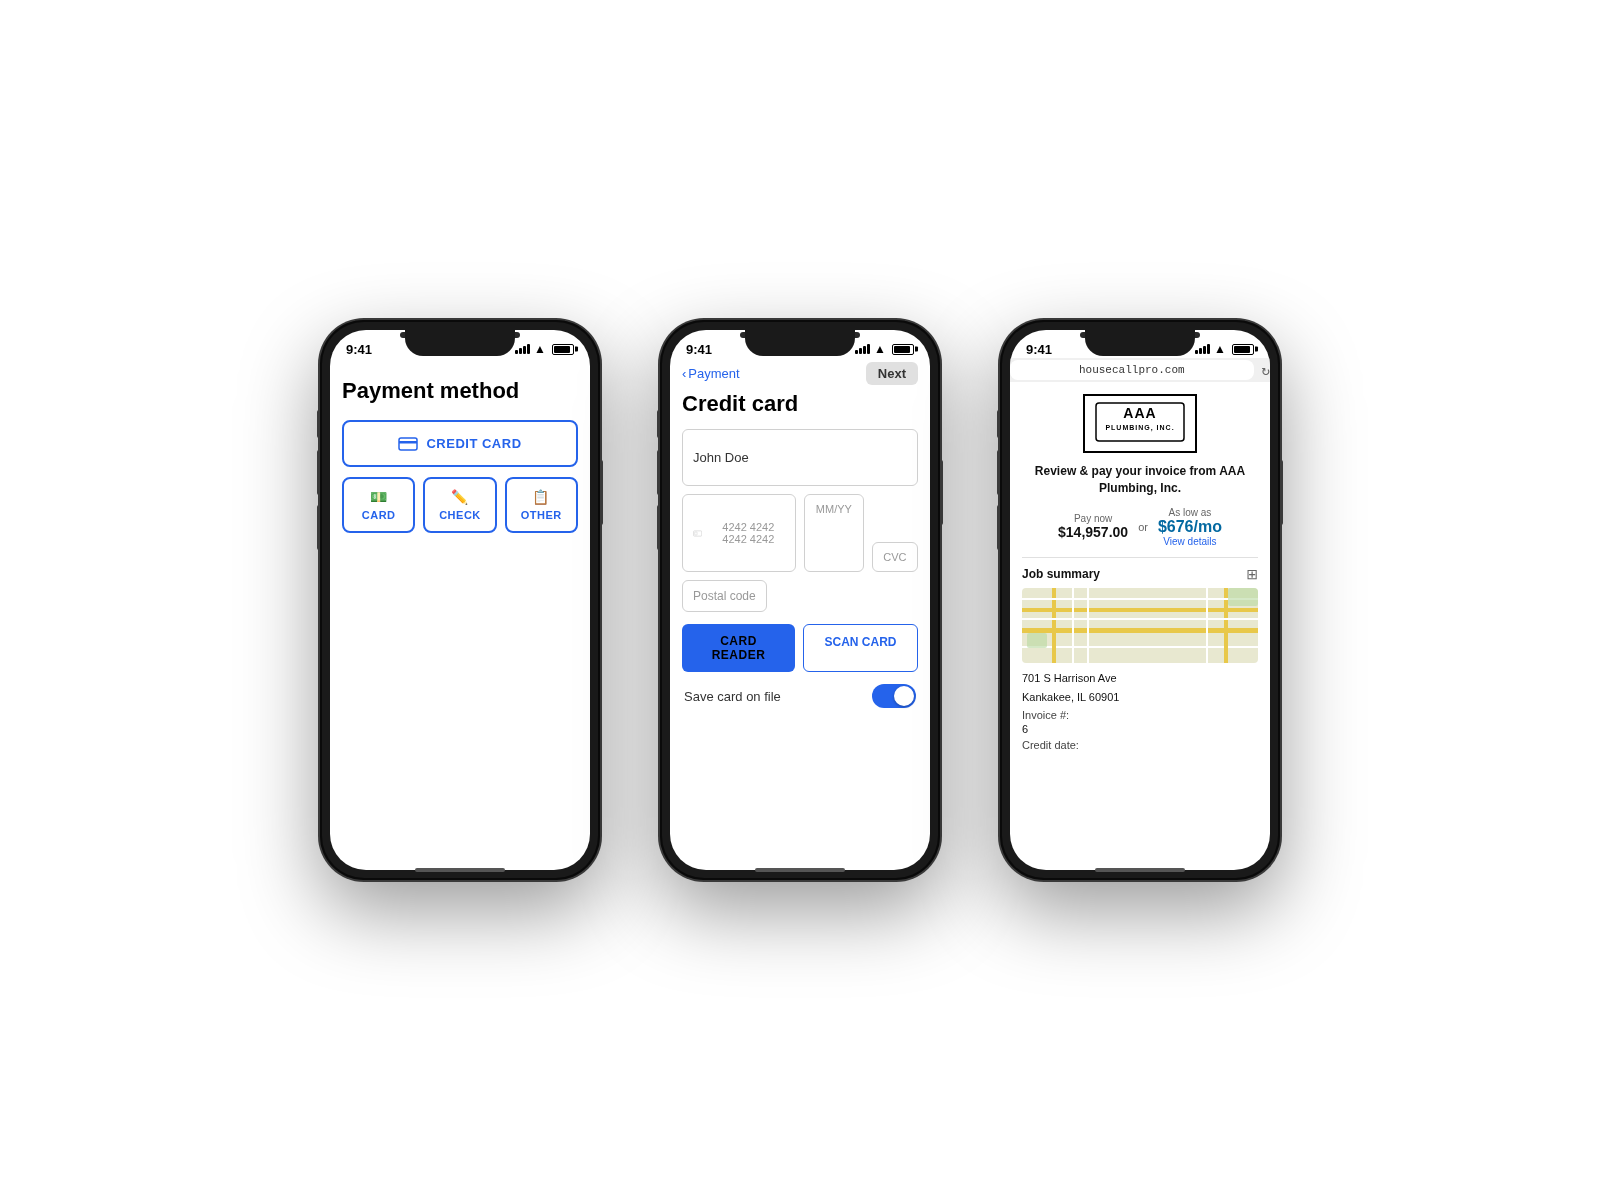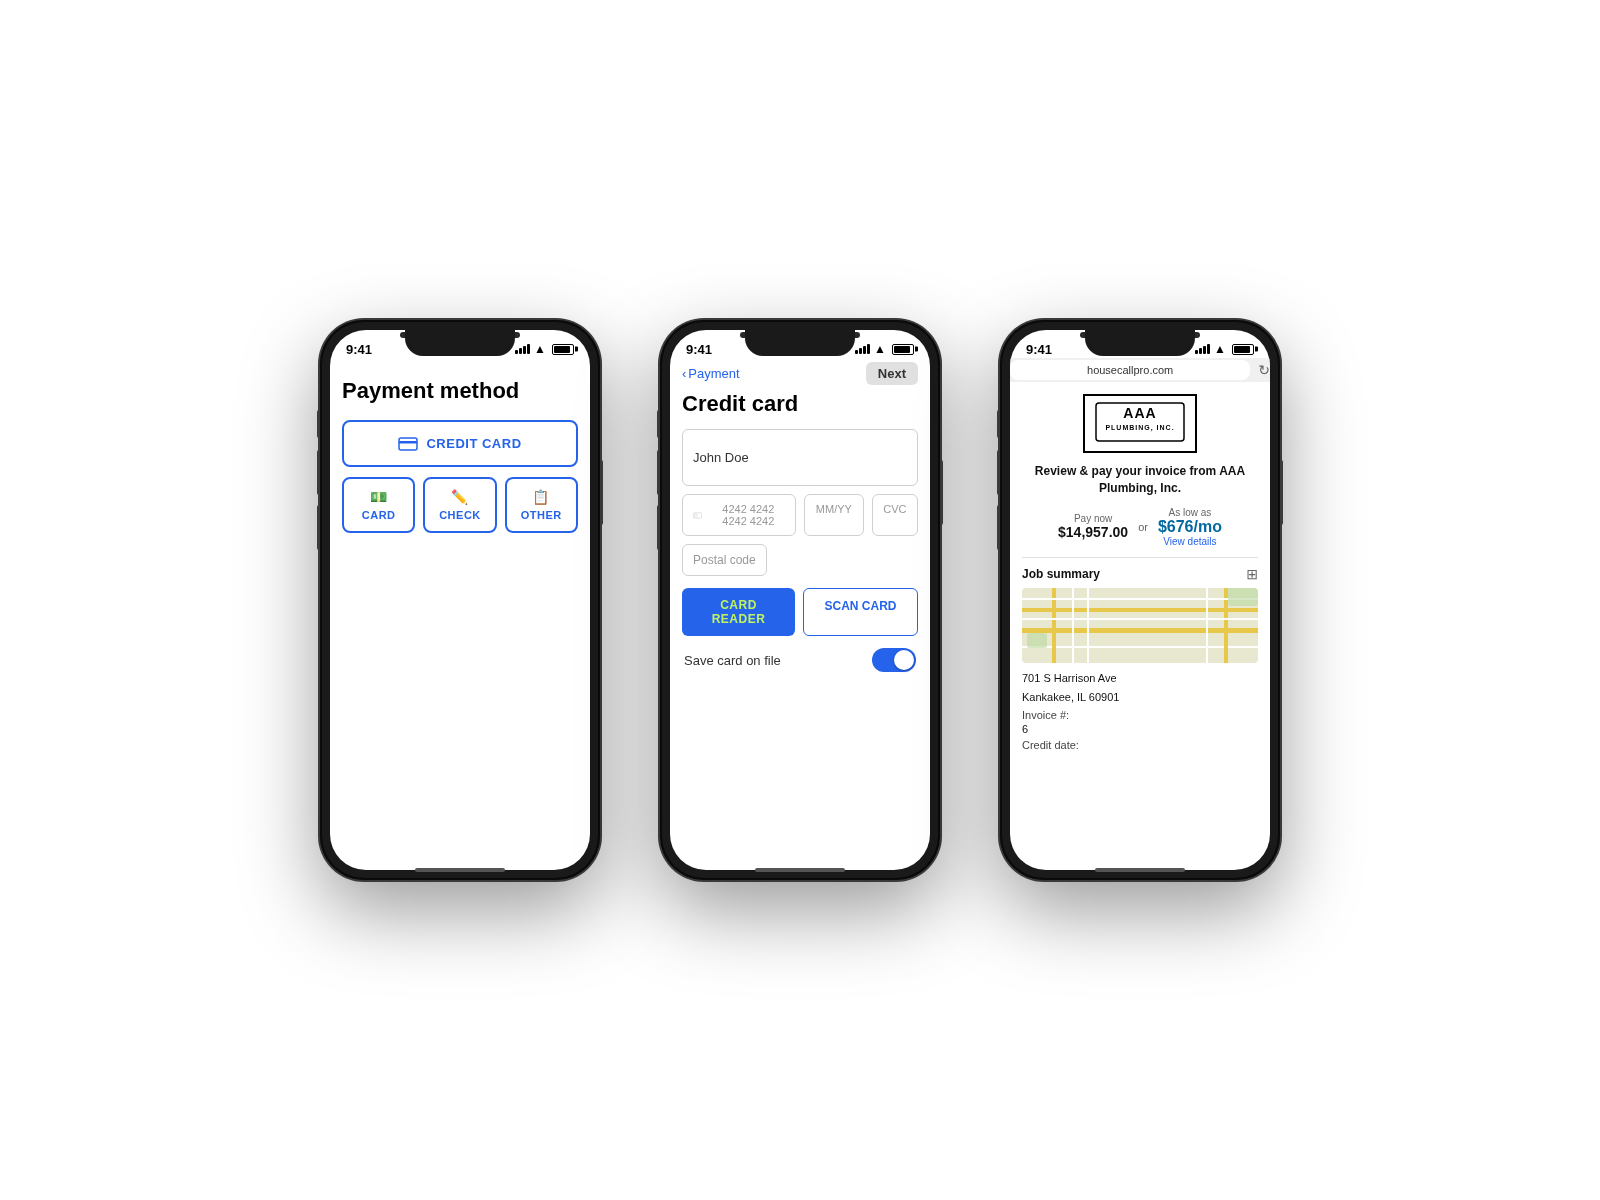--- a/index.html
+++ b/index.html
@@ -287,40 +287,41 @@
     }
     .cc-row-cvc {
       flex: 0.7;
       border: 1.5px solid #d0d0d0;
       border-radius: 6px;
       padding: 8px 6px;
       font-size: 11px;
       color: #999;
       background: #fff;
       text-align: center;
+      margin-top: 48px;
     }
     .postal-input {
       border: 1.5px solid #d0d0d0;
       border-radius: 6px;
       padding: 8px 10px;
       font-size: 12px;
       color: #999;
       margin-bottom: 12px;
       background: #fff;
       display: inline-block;
       width: auto;
     }
     .cc-action-btns {
       display: flex;
       gap: 8px;
       margin: 0 0 12px;
     }
     .card-reader-btn {
       background: #2563eb;
-      color: #bef264;
+      color: #000000;
       border-radius: 6px;
       padding: 10px 14px;
       font-size: 12px;
       font-weight: 700;
       letter-spacing: 0.5px;
       cursor: pointer;
       flex: 1;
       text-align: center;
     }
     .scan-card-btn {
@@ -474,20 +475,21 @@
     .invoice-num { font-size: 11px; color: #111; margin-bottom: 4px; }
     .service-label { font-size: 11px; color: #444; }
 
     
     .card-icon-svg { width: 20px; height: 14px; }
 
     
     .screen-gray-top {
       background: #f0f0f0;
       padding: 2px 0;
+      font-family: Liberation Mono, monospace;
     }
   </style>
 </head>
 <body>
 
 <div class="phones-container">
 
   <div class="phone">
     <div class="btn-left1"></div>
     <div class="btn-left2"></div>

